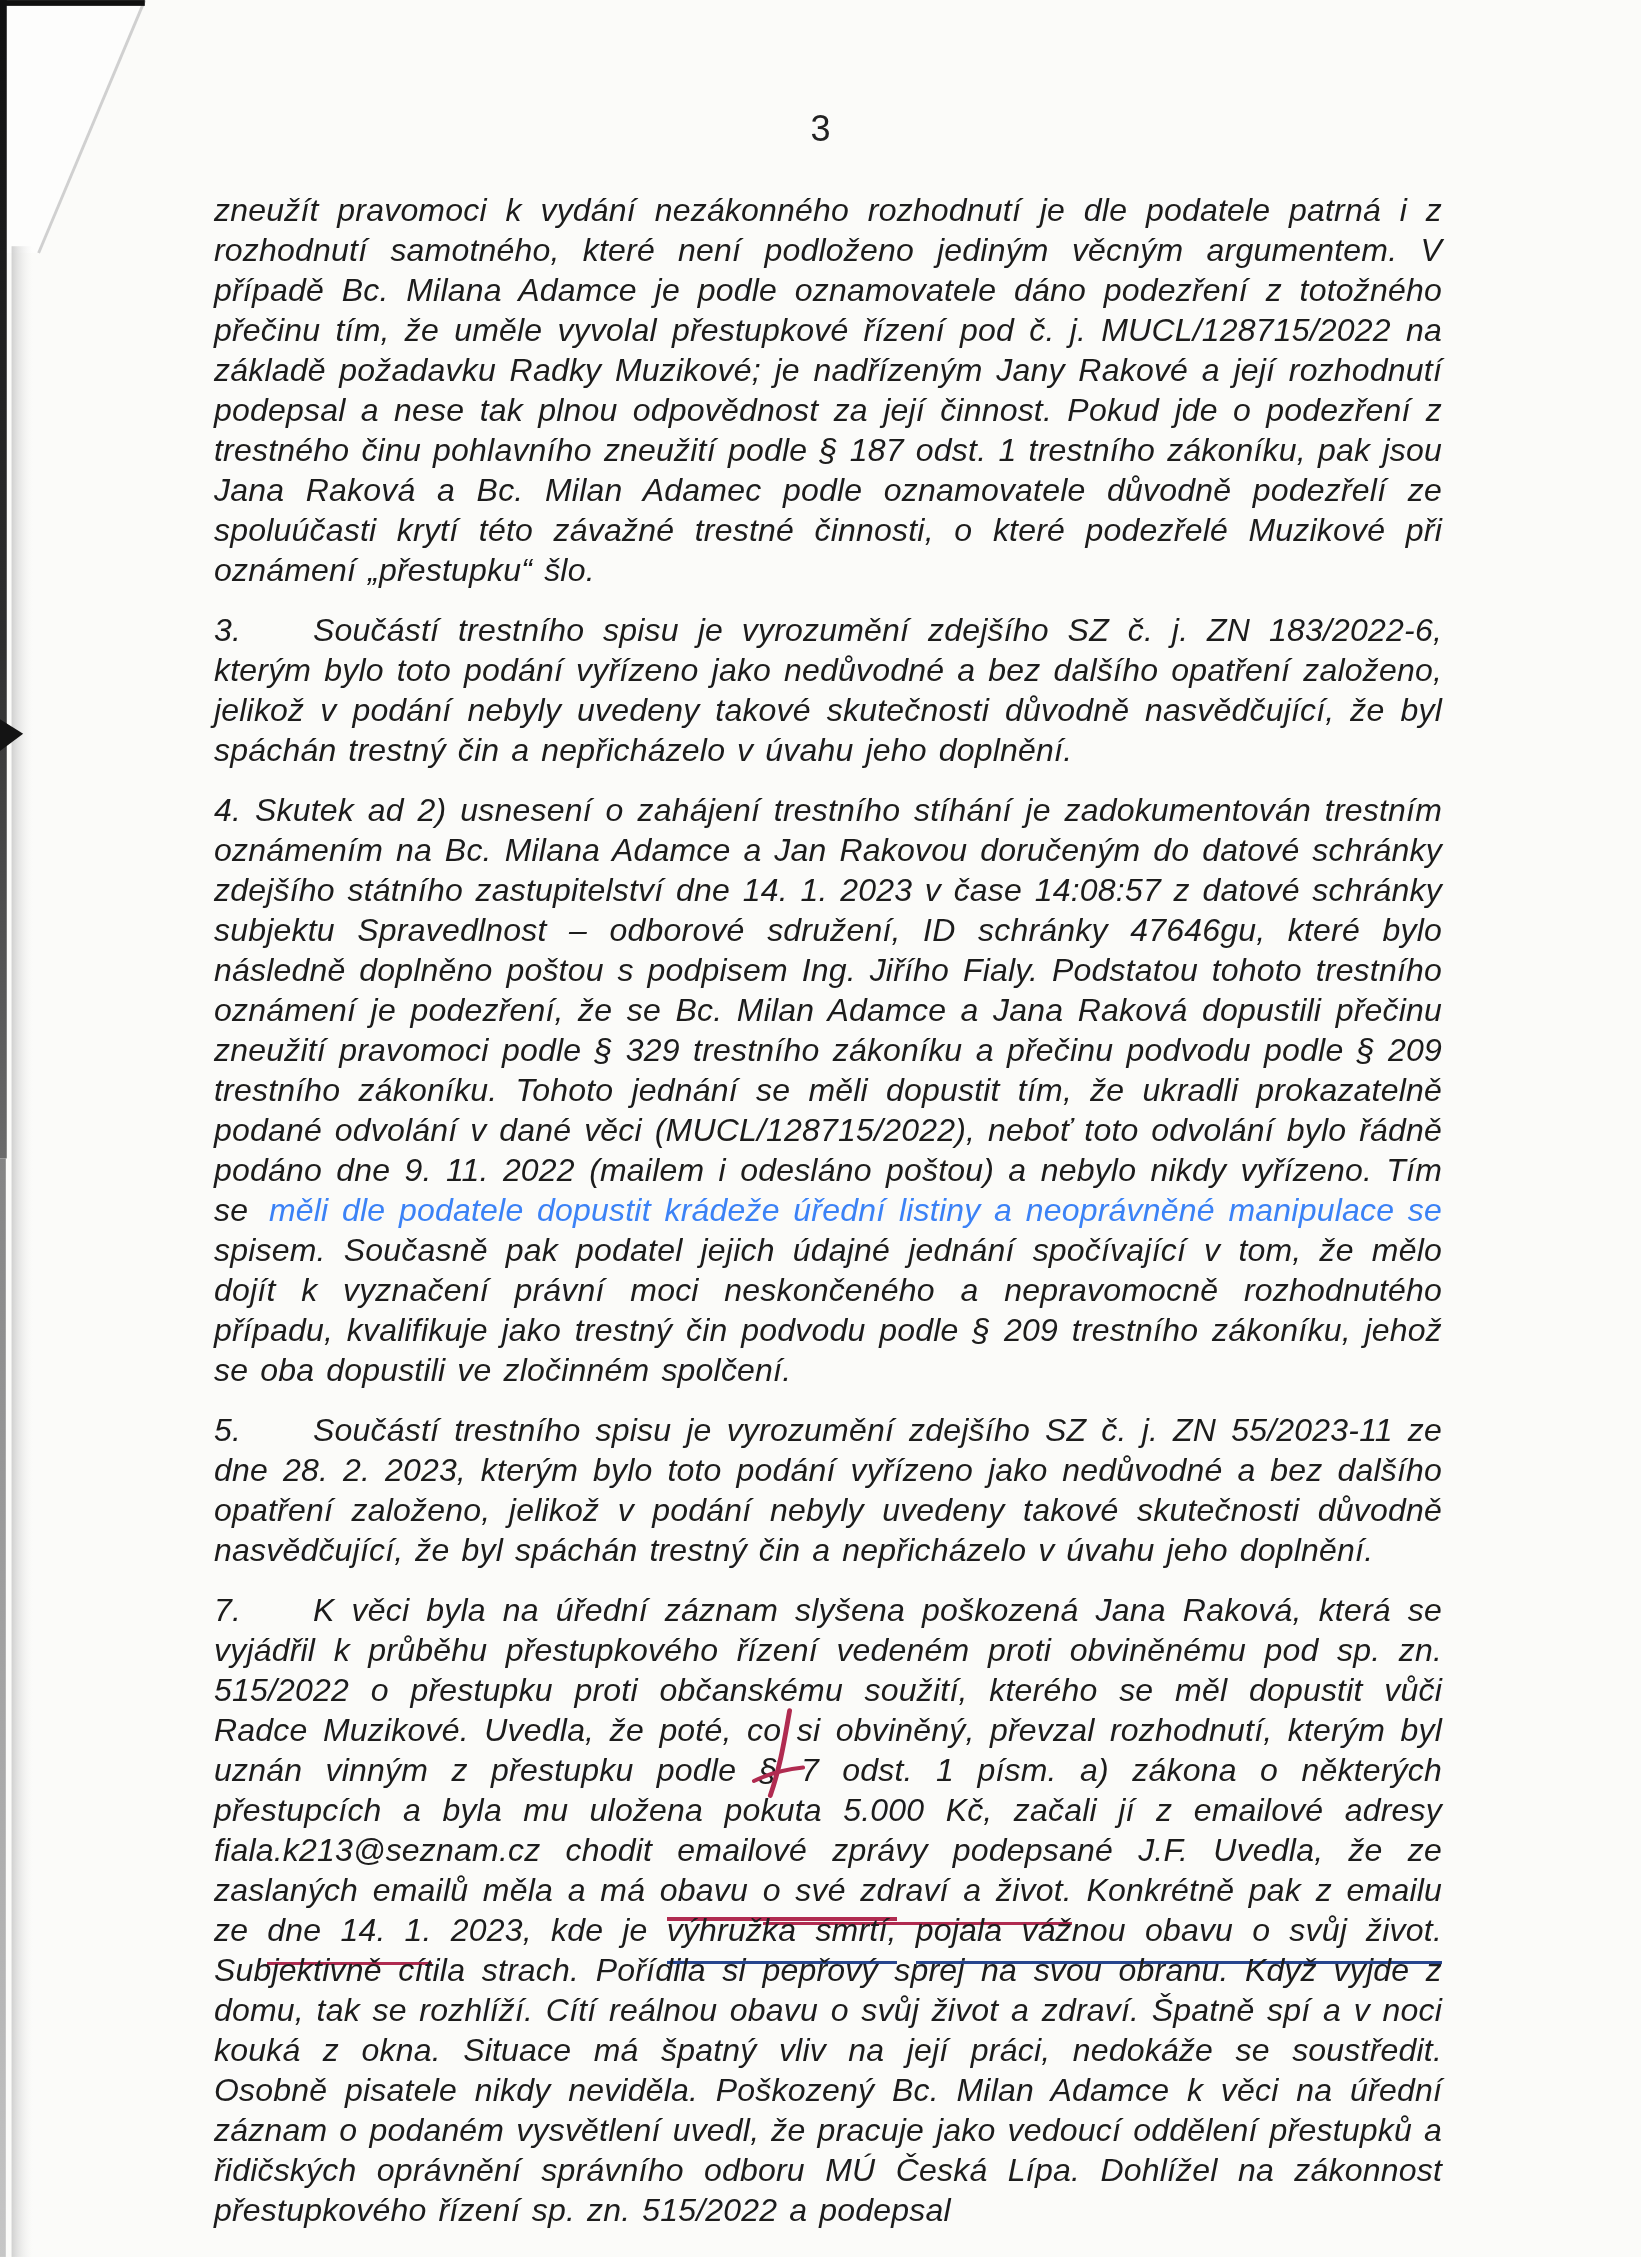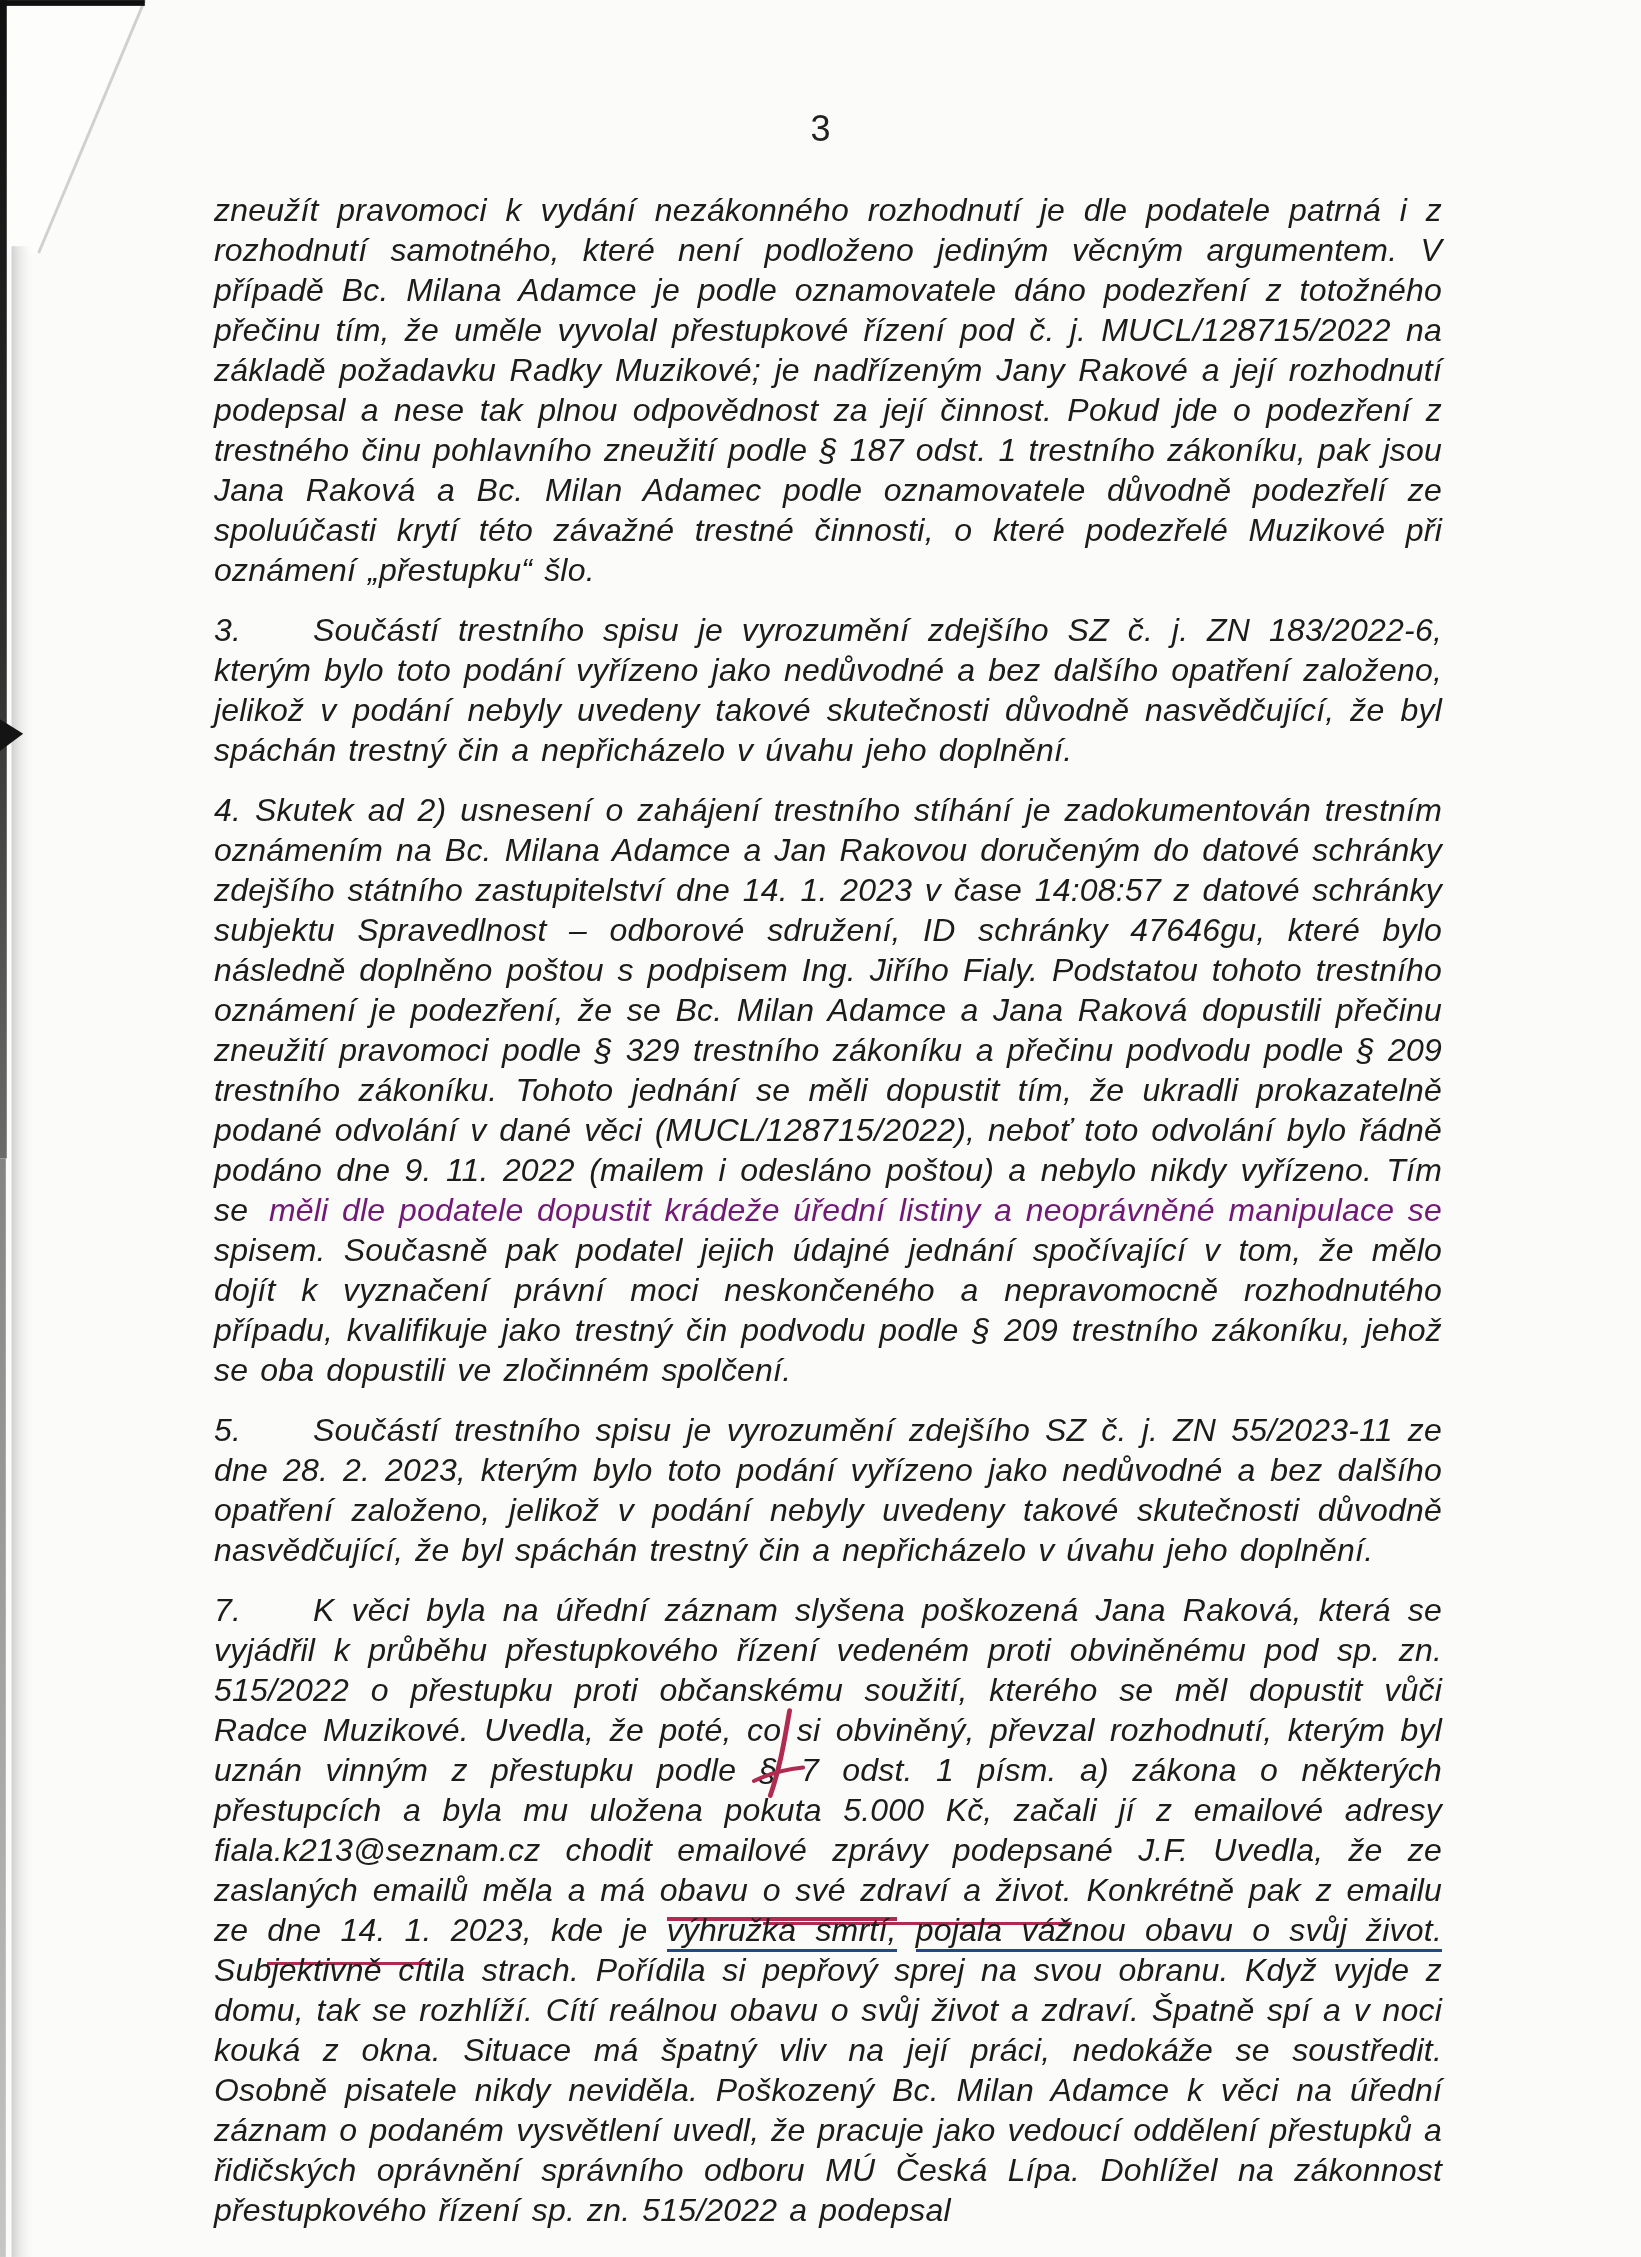--- a/index.html
+++ b/index.html
@@ -21,23 +21,23 @@
     position:absolute;left:214px;top:190px;width:1228px;
     font-size:32px;line-height:40px;
     text-align:justify;
     word-spacing:2.9px;
     letter-spacing:0.2px;
     font-style:italic;
   }
   .content p{margin:0 0 20px 0;}
   .pnum{display:inline;}
   .pnum.tab{display:inline-block;width:99px;}
-  .faded{color:#701a75;margin-left:7px;}
+  .faded{color:#3b82f6;margin-left:7px;}
   .u-red{border-bottom:3.9px solid var(--red-pen,#b02b50);padding-bottom:14px;}
-  .u-blue{border-bottom:3.9px solid var(--blue-pen,#27458e);padding-bottom:1px;}
+  .u-blue{border-bottom:3.9px solid var(--blue-pen,#27458e);padding-bottom:13px;}
   .ol-red{
     background-image:linear-gradient(to bottom,transparent 4.8px,var(--red-pen,#b02b50) 4.8px,var(--red-pen,#b02b50) 8.7px,transparent 8.7px);
   }
   .artifacts,.pen-marks{
     position:absolute;top:0;left:0;
     pointer-events:none;
   }
 </style>
 </head>
 <body>

